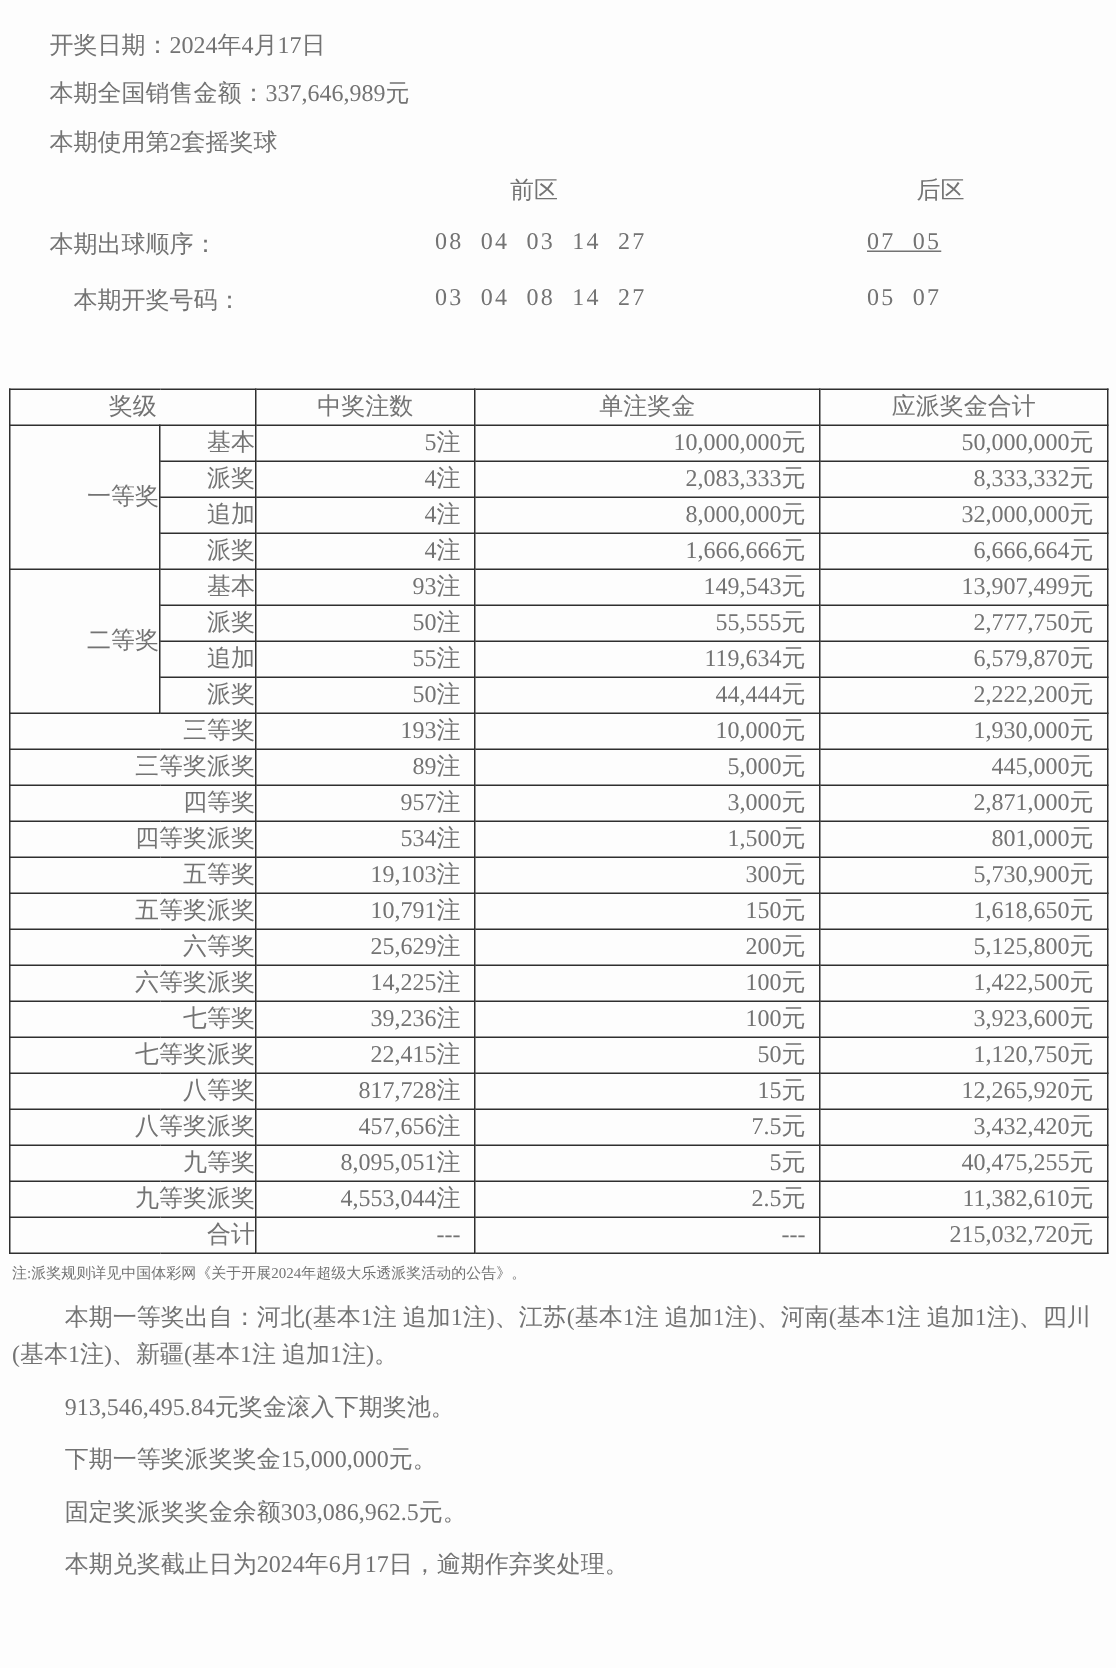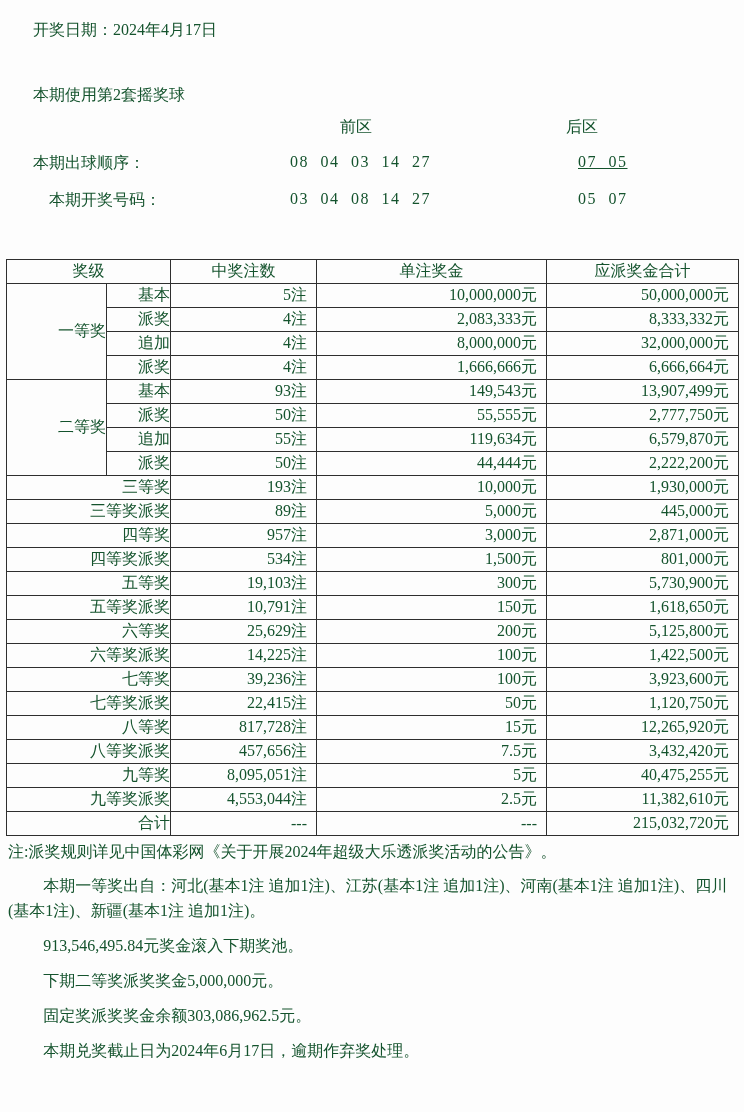--- a/index.html
+++ b/index.html
@@ -1,32 +1,32 @@
 <!DOCTYPE html>
 <html><head>
 <meta charset="utf-8">
 <style>
   * { margin:0; padding:0; box-sizing:border-box; }
   html, body { background:#ffffff; }
   .page {
     position:relative;
     width:744px; height:1112px;
     background:#fdfdfd;
-    color:#14532d;
+    color:#737373;
     font-family:"Liberation Serif","DejaVu Serif",serif;
     overflow:hidden;
   }
   
   .top-area { position:relative; height:259px; font-size:16px; }
   .abs { position:absolute; white-space:nowrap; }
   .info-line-1 { left:33px; top:20px; }
   .info-line-2 { left:33px; top:52px; }
   .info-line-3 { left:33px; top:85px; }
   .front-zone-label { left:340px; top:117px; }
-  .back-zone-label  { left:566px; top:117px; }
+  .back-zone-label  { left:611px; top:117px; }
   .row1-label { left:33px;  top:153px; }
   .row1-front { left:290px; top:153px; }
   .row1-back  { left:578px; top:153px;text-decoration:underline; }
   .row2-label { left:49px;  top:190px; }
   .row2-front { left:290px; top:190px; }
   .row2-back  { left:578px; top:190px; }
   .nums { letter-spacing:1.5px; word-spacing:6px; }
   .table-title { left:0; right:0; top:225px; text-align:center; white-space:normal; }
   
   table.prize-table {
@@ -41,31 +41,32 @@
     height:24px;
     padding:0;
     font-weight:normal;
     overflow:hidden;
     white-space:nowrap;
   }
   .prize-table th { text-align:center; }
   .level-cell { text-align:right; }
   .num { text-align:right; padding-right:9px !important; }
   
-  .note { margin:6px 0 0 8px; font-size:16px; }
+  .note { margin:6px 0 0 8px; font-size:10px; }
   .paras { margin:0 12px 0 8px; font-size:16px; }
   .para { text-indent:2.2em; line-height:25px; margin-top:10px; }
 </style>
 </head>
 <body>
 
 <div class="page">
 
   <div class="top-area">
     <div class="abs info-line-1">开奖日期：2024年4月17日</div>
+    <div class="abs info-line-2">本期全国销售金额：337,646,989元</div>
     <div class="abs info-line-3">本期使用第2套摇奖球</div>
 
     <div class="abs front-zone-label">前区</div>
     <div class="abs back-zone-label">后区</div>
 
     <div class="abs row1-label">本期出球顺序：</div>
     <div class="abs row1-front nums">08 04 03 14 27</div>
     <div class="abs row1-back nums">07 05</div>
 
     <div class="abs row2-label">本期开奖号码：</div>
@@ -231,18 +232,18 @@
           <td class="num">---</td>
           <td class="num">215,032,720元</td>
         </tr>
       </tbody>
   </table>
 
   <div class="note">注:派奖规则详见中国体彩网《关于开展2024年超级大乐透派奖活动的公告》。</div>
   <div class="paras" id="footer-paras">
       <div class="para">本期一等奖出自：河北(基本1注 追加1注)、江苏(基本1注 追加1注)、河南(基本1注 追加1注)、四川(基本1注)、新疆(基本1注 追加1注)。</div>
       <div class="para">913,546,495.84元奖金滚入下期奖池。</div>
-      <div class="para">下期二等奖派奖奖金5,000,000元。</div>
+      <div class="para">下期一等奖派奖奖金15,000,000元。</div>
       <div class="para">固定奖派奖奖金余额303,086,962.5元。</div>
       <div class="para">本期兑奖截止日为2024年6月17日，逾期作弃奖处理。</div>
     </div>
 
 </div>
 
 </body></html>

